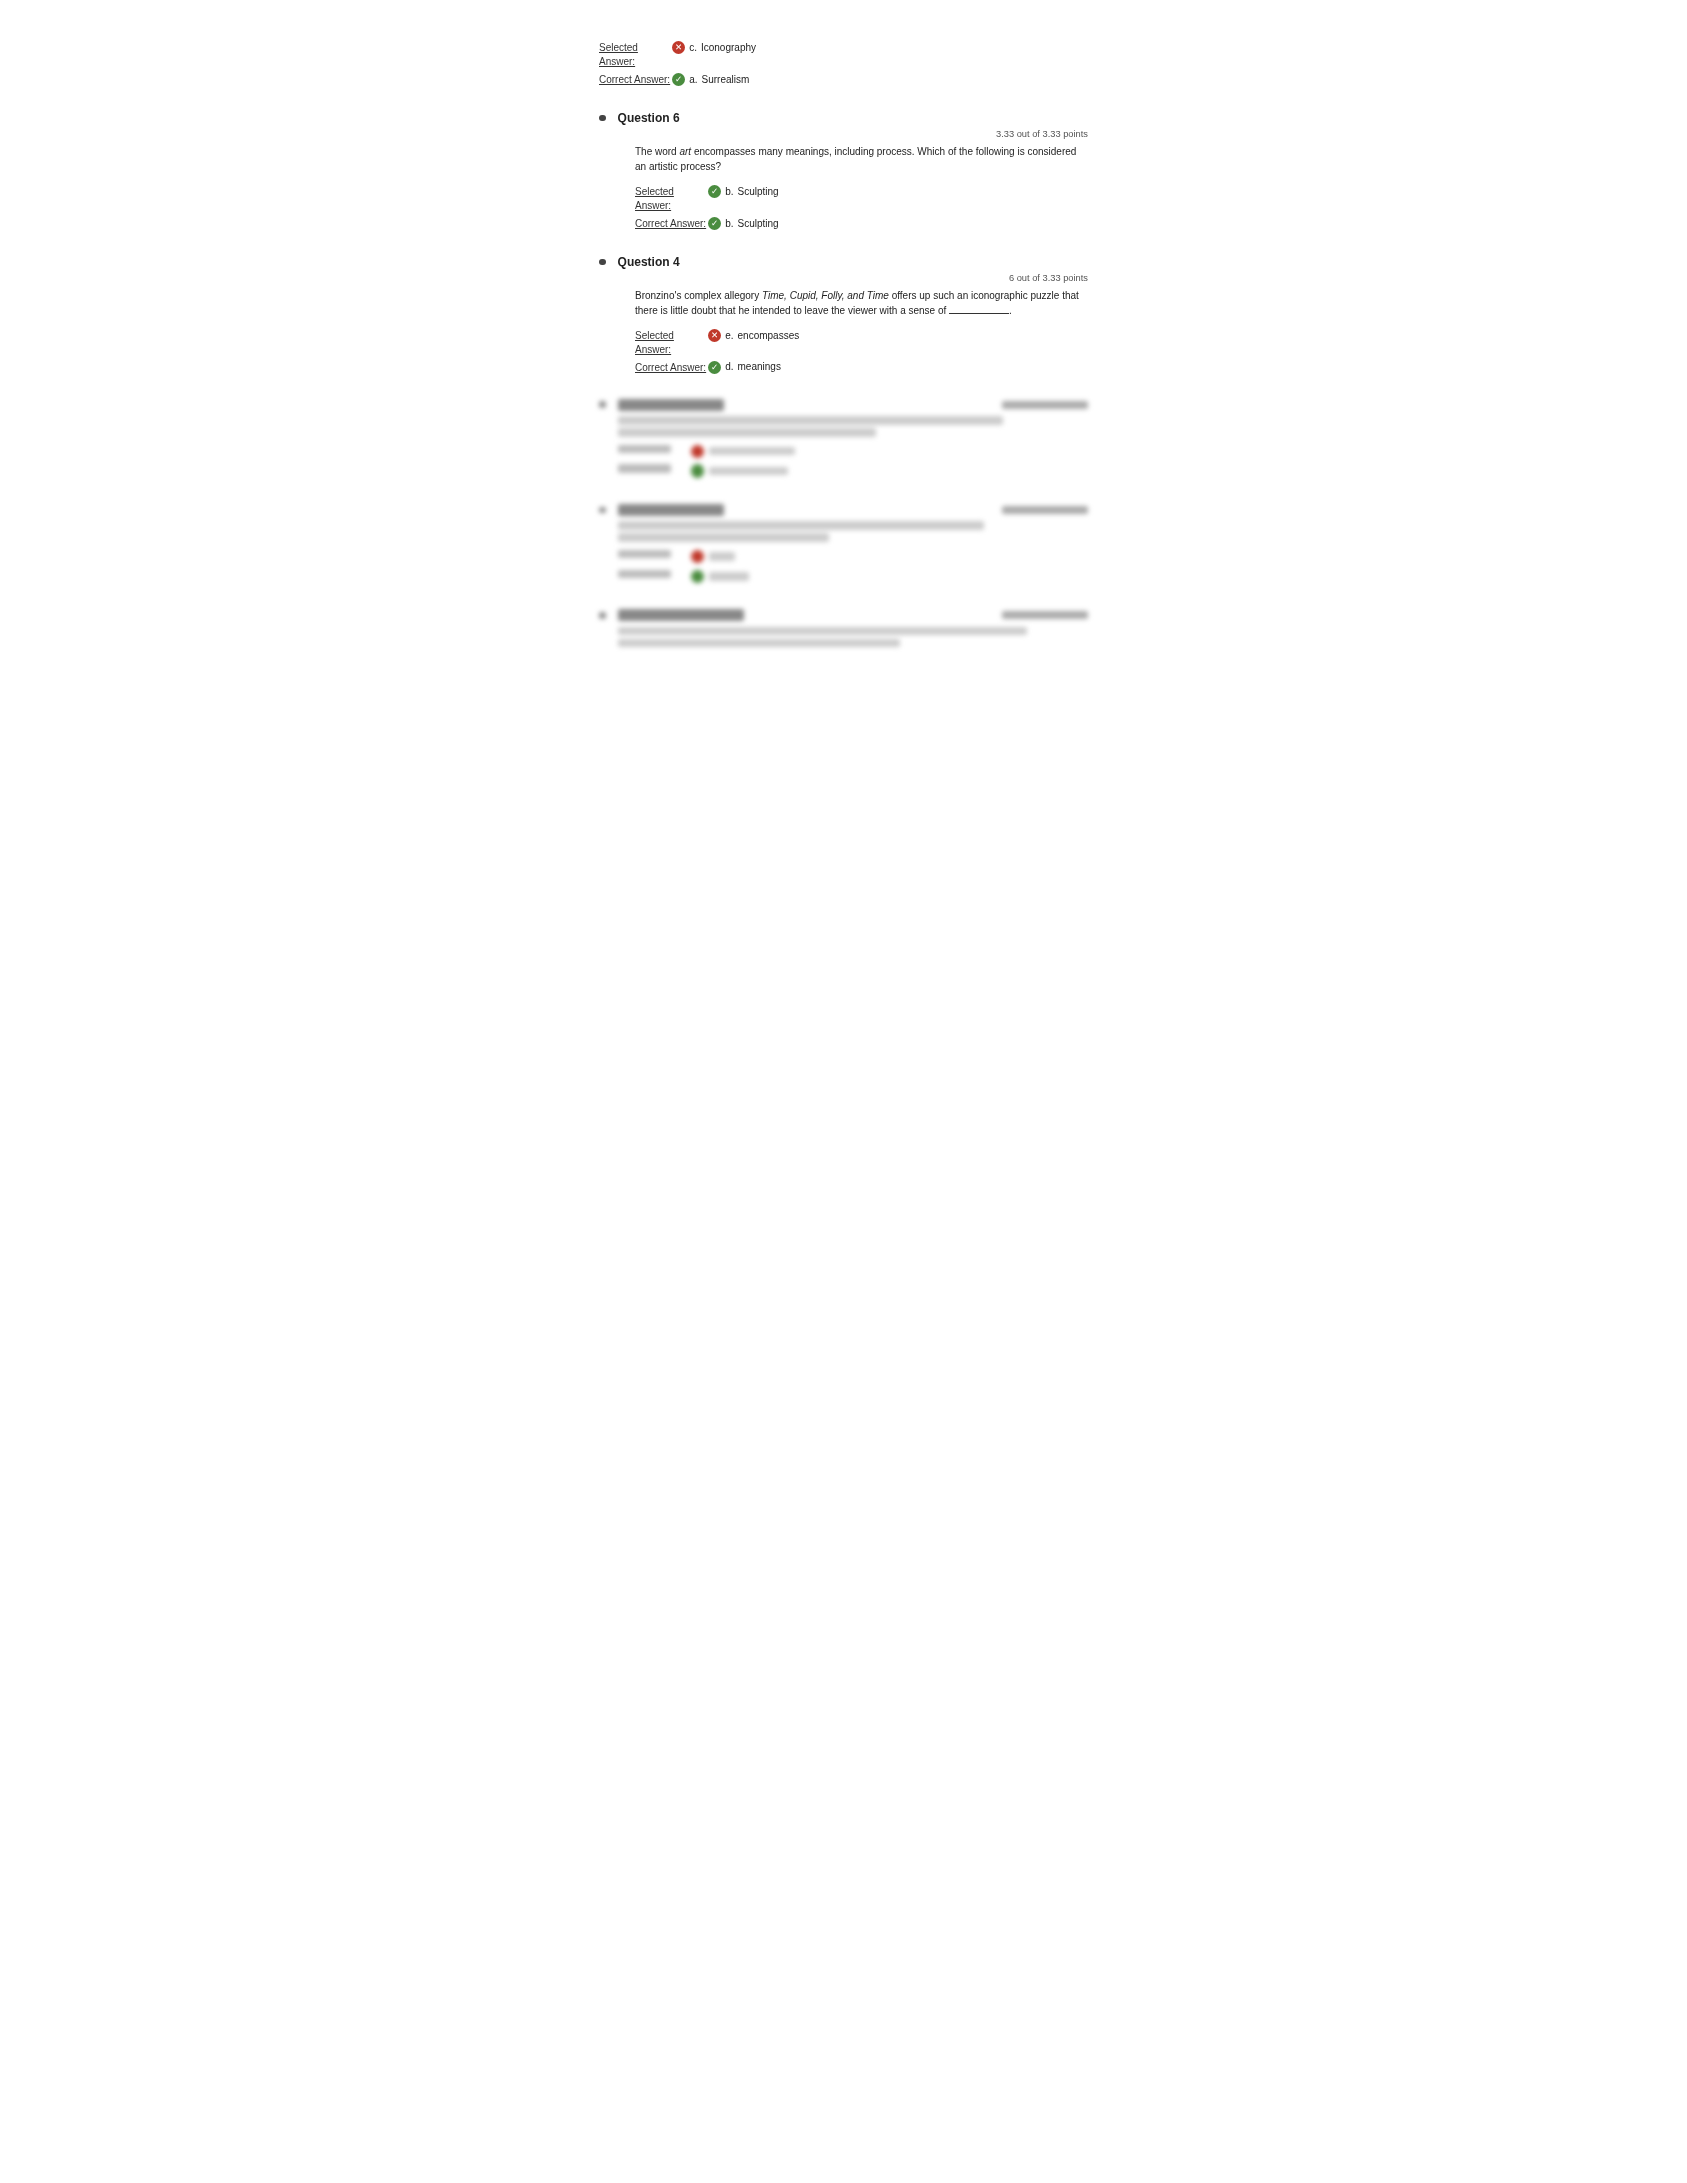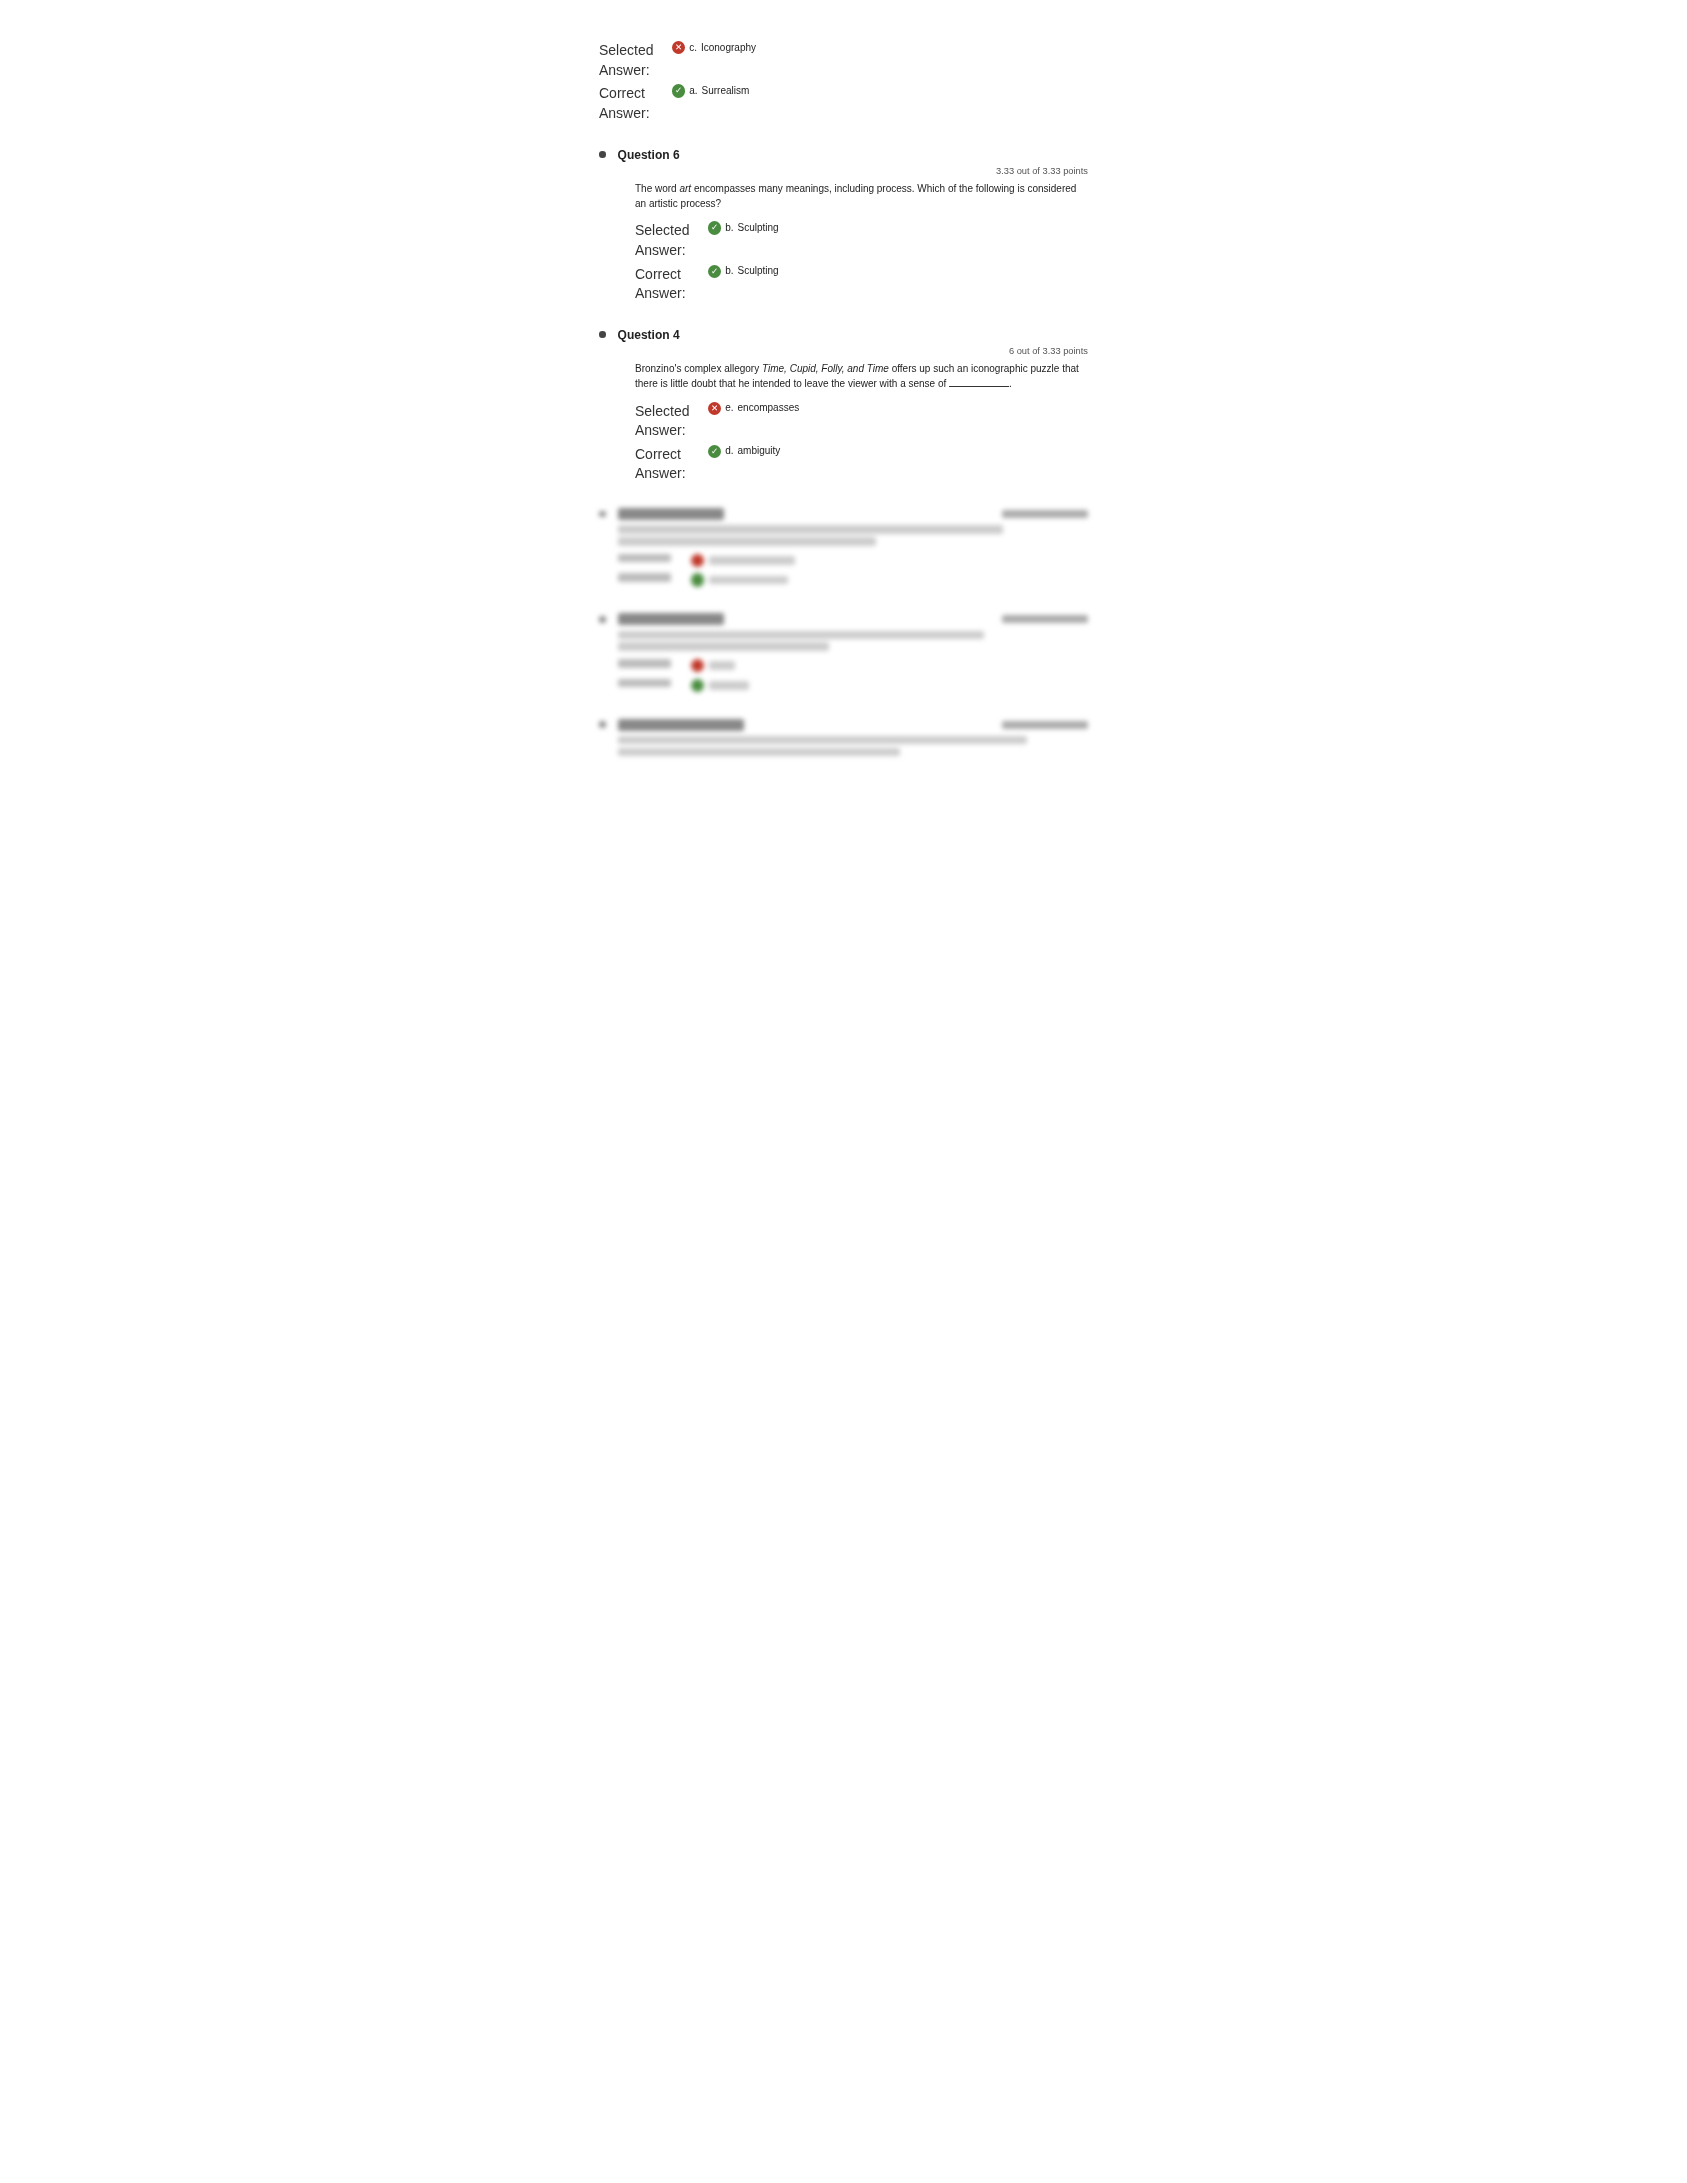--- a/index.html
+++ b/index.html
@@ -59,24 +59,25 @@
     }
 
     .answer-grid {
       display: grid;
       grid-template-columns: 73px auto;
       gap: 2.6px 0;
       margin-bottom: 5.3px;
     }
 
     .answer-label {
-      font-size: 14px;
+      font-size: 10px;
       color: #333;
       padding-top: 1.3px;
       line-height: 1.4;
+      text-decoration: underline;
     }
 
     .answer-value {
       display: flex;
       align-items: flex-start;
       gap: 4px;
       font-size: 10px;
       line-height: 1.5;
     }
 
@@ -245,21 +246,21 @@
       <div class="answer-label">Selected Answer:</div>
       <div class="answer-value">
         <span class="icon-incorrect">✕</span>
         <span>e.</span>
         <span>encompasses</span>
       </div>
       <div class="answer-label">Correct Answer:</div>
       <div class="answer-value">
         <span class="icon-correct">✓</span>
         <span>d.</span>
-        <span>ambiguity</span>
+        <span>meanings</span>
       </div>
     </div>
   </div>
 </div>
 
 <div class="blurred-section">
   <div style="display:flex; align-items:center; margin-bottom:5.3px;">
     <div style="width:6.6px;height:6.6px;background:#888;border-radius:50%;margin-right:12px;flex-shrink:0;"></div>
     <div class="blurred-title"></div>
     <div class="blurred-points" style="margin-left:auto;"></div>

